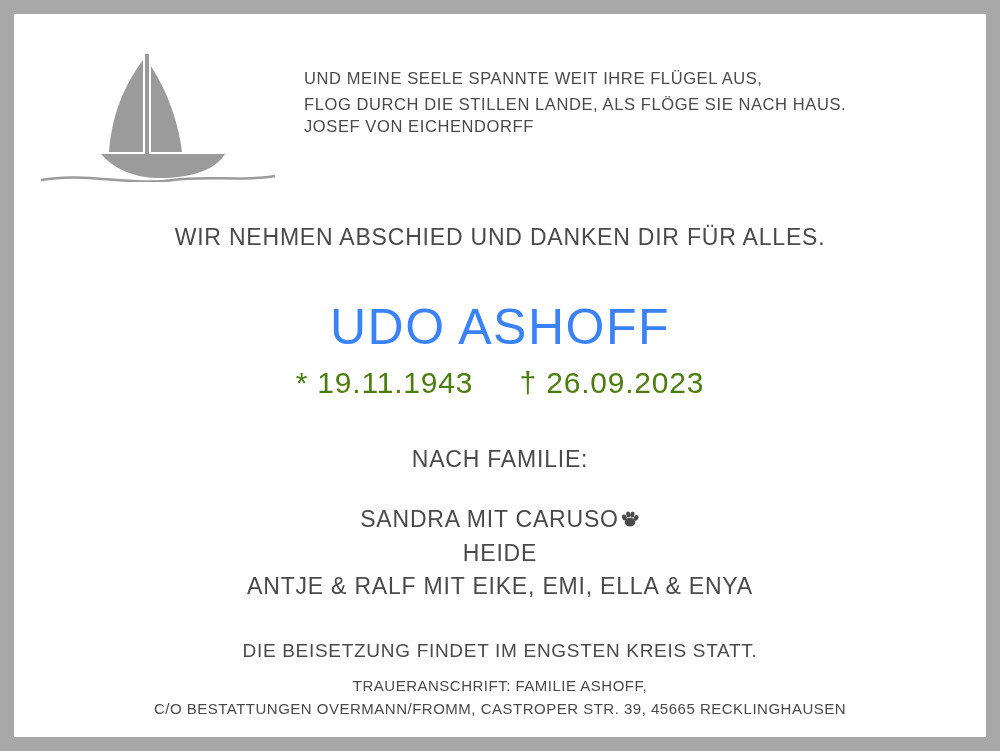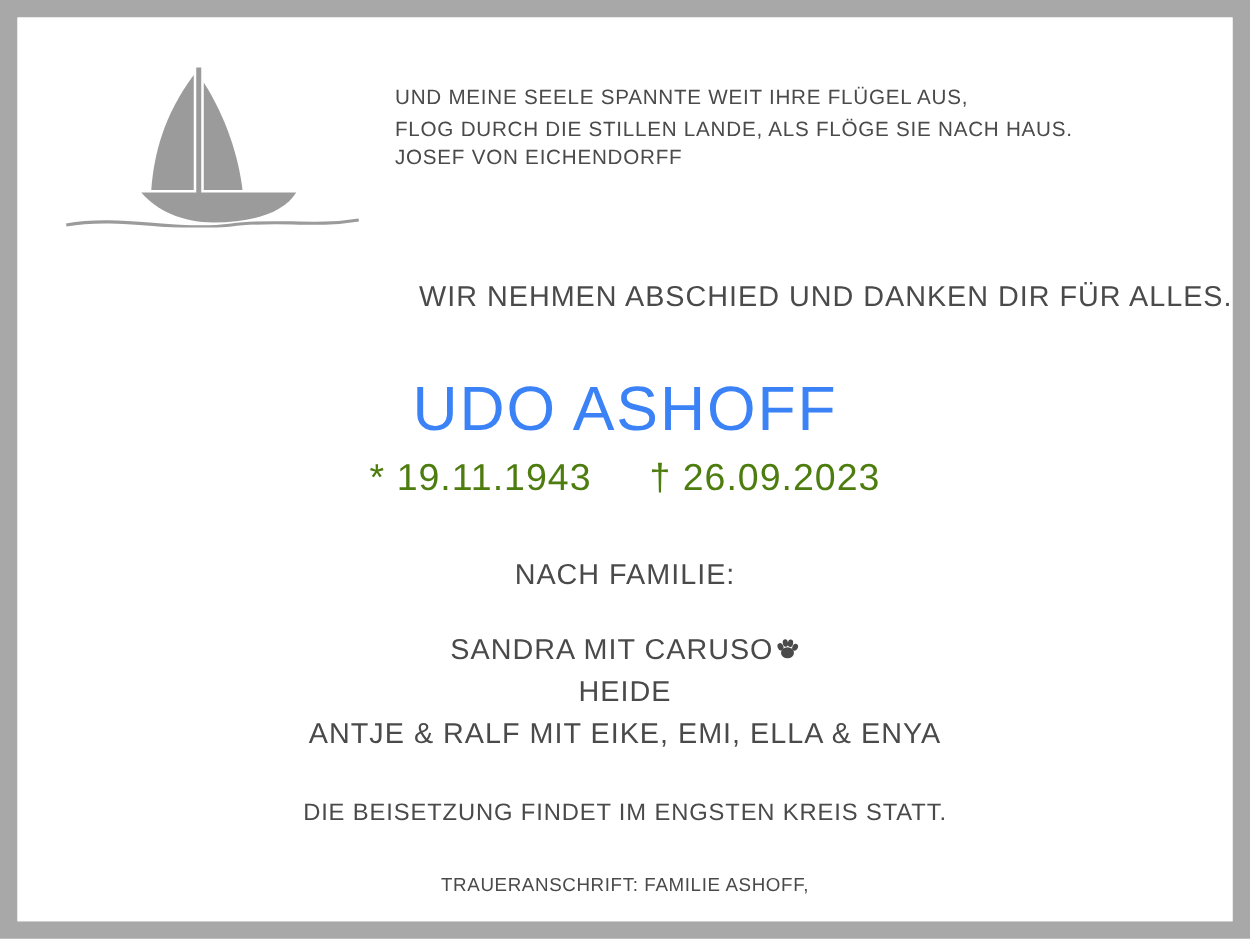--- a/index.html
+++ b/index.html
@@ -28,21 +28,21 @@
     height: 100%;
     box-sizing: border-box;
     background: #ffffff;
   }
 
   
   .header {
     display: flex;
     flex-direction: row;
     align-items: flex-start;
-    padding: 22px 0 0 12px;
+    padding: 22px 0 0 0;
   }
   .boat-wrap {
     width: 290px;
     flex: 0 0 290px;
     display: flex;
     justify-content: center;
     padding-top: 6px;
   }
   .quote-block {
     flex: 1 1 auto;
@@ -63,21 +63,20 @@
 
   
   .center {
     text-align: center;
   }
   .farewell {
     margin-top: 42px;
     font-size: 23px;
     letter-spacing: 0.8px;
     color: #4a4a4a;
-    text-align: right;
   }
   .name {
     margin-top: 50px;
     font-size: 50px;
     letter-spacing: 1.5px;
     color: #3b82f6;
     line-height: 1.05;
   }
   .dates {
     margin-top: 12px;
@@ -189,16 +188,17 @@
         <div class="family-member">HEIDE</div>
         <div class="family-member">ANTJE &amp; RALF MIT EIKE, EMI, ELLA &amp; ENYA</div>
       </div>
 
       <div class="burial">DIE BEISETZUNG FINDET IM ENGSTEN KREIS STATT.</div>
 
     </div>
 
     <div class="footer">
       <div class="footer-line">TRAUERANSCHRIFT: FAMILIE ASHOFF,</div>
+      <div class="footer-line">C/O BESTATTUNGEN OVERMANN/FROMM, CASTROPER STR. 39, 45665 RECKLINGHAUSEN</div>
     </div>
 
   </div>
 </div>
 
 </body></html>

